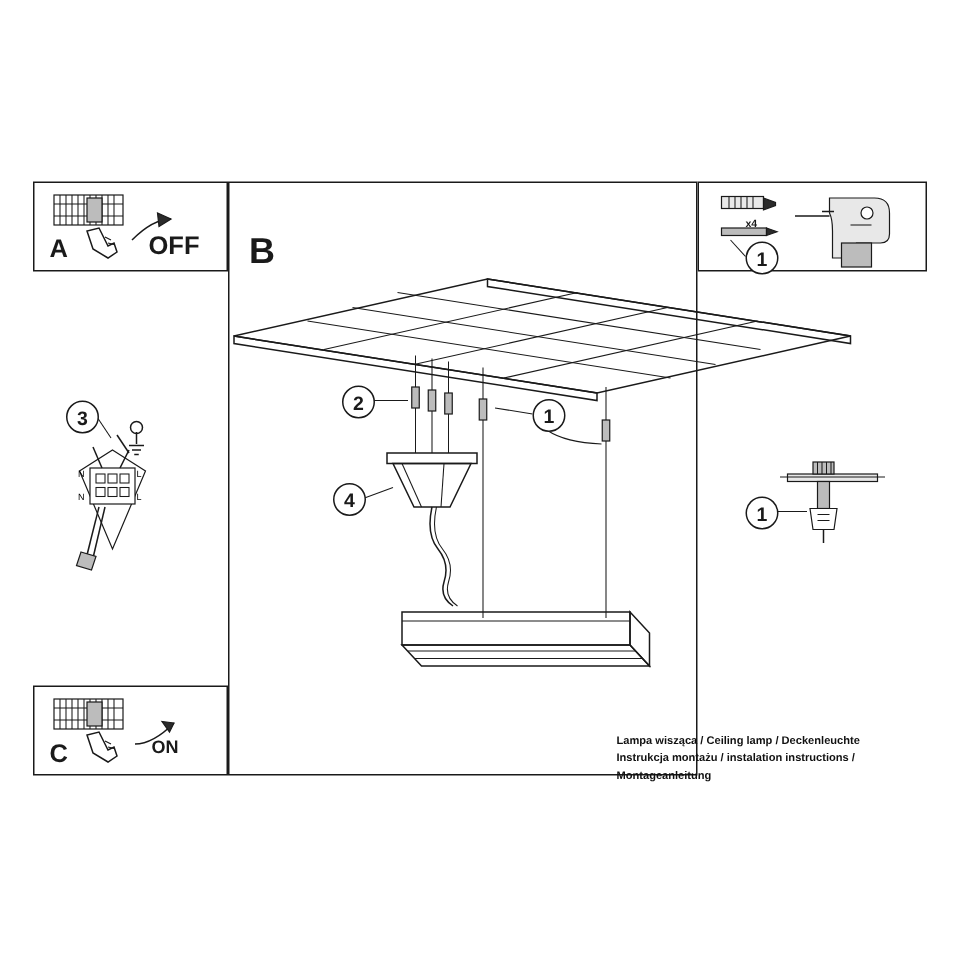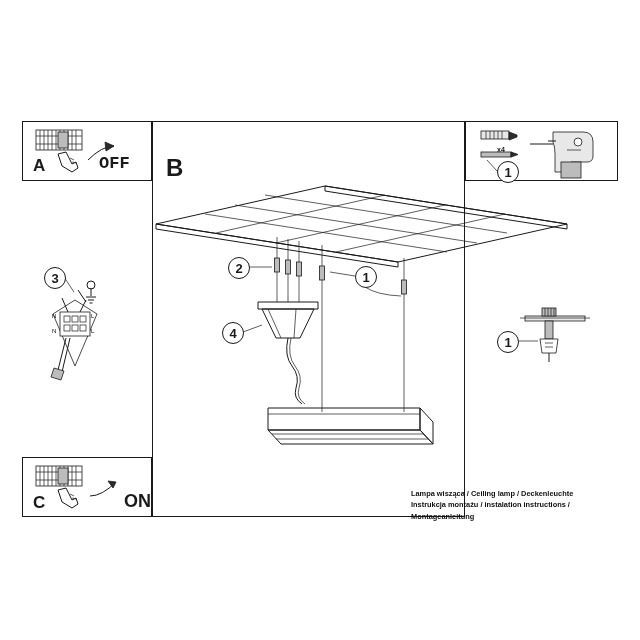--- a/index.html
+++ b/index.html
@@ -11,24 +11,24 @@
 
   #box-a{left:22px;top:121px;width:130px;height:60px;}
   #box-b{left:152px;top:121px;width:313px;height:396px;}
   #box-c{left:22px;top:457px;width:130px;height:60px;}
   #box-topright{left:465px;top:121px;width:153px;height:60px;}
 
   .label{position:absolute;font-weight:bold;line-height:1;}
 
   
   #lbl-a{left:33px;top:157px;font-size:17px;}
-  #lbl-off{left:99px;top:155px;font-size:17px;font-family:Liberation Mono, monospace;}
+  #lbl-off{left:99px;top:155px;font-size:17px;}
   #lbl-b{left:166px;top:156px;font-size:24px;}
   #lbl-c{left:33px;top:494px;font-size:17px;}
-  #lbl-on{left:101px;top:492px;font-size:18px;margin-left:23px;}
+  #lbl-on{left:101px;top:492px;font-size:12px;}
 
   
   .circ{position:absolute;border:1.3px solid #1a1a1a;border-radius:50%;
         width:20px;height:20px;display:flex;align-items:center;justify-content:center;
         font-size:13px;font-weight:bold;background:#fff;}
 
   #c-1a{left:355px;top:266px;}
   #c-2{left:228px;top:257px;}
   #c-4{left:222px;top:322px;}
   #c-1tr{left:497px;top:161px;}

